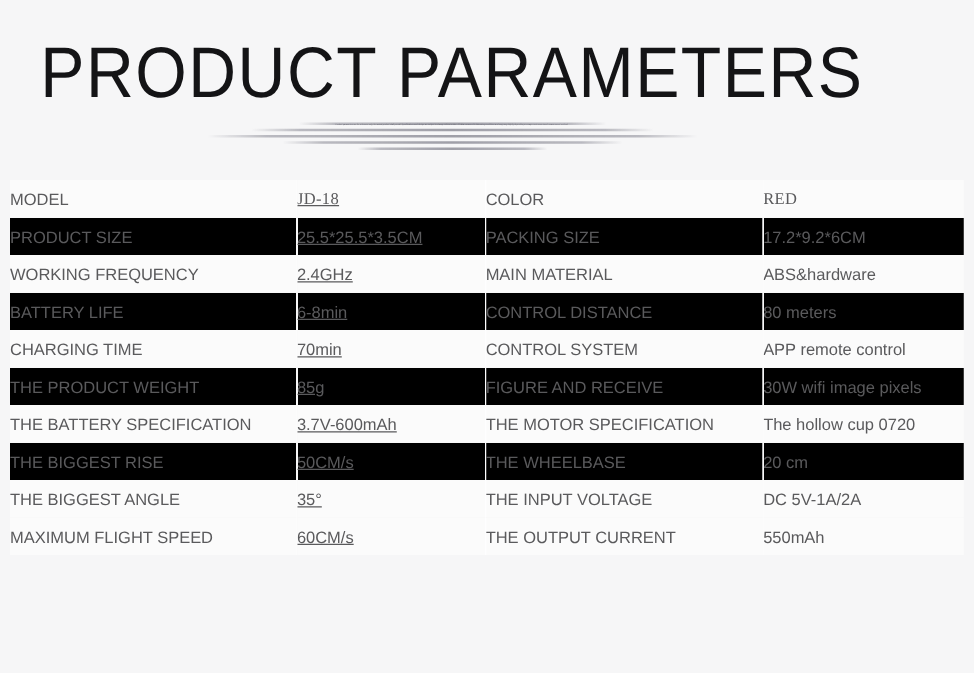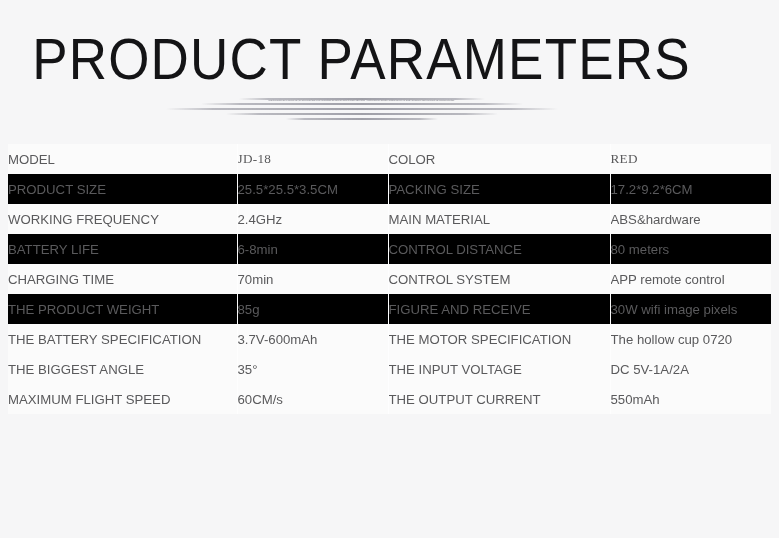--- a/index.html
+++ b/index.html
@@ -97,21 +97,21 @@
   td.label {
     text-align: left;
     padding-right: 9px;
     border-right: 1px solid rgba(255,255,255,0.85);
   }
   tr.row-even td.label { border-right: 1px solid rgba(250,250,250,0.9); }
   td.value {
     text-align: left;
     padding-left: 9px;
   }
-  td.value.left-val  { border-right: 1px solid rgba(255,255,255,0.9); }
+  td.value.left-val  { border-right: 1px solid rgba(255,255,255,0.9); text-decoration: underline; }
 
   col.c-label-l { width: 229px; }
   col.c-value-l { width: 151px; }
   col.c-label-r { width: 222px; }
   col.c-value-r { width: 161px; }
 
   .serif-val {
     font-family: "Liberation Serif", serif;
     font-size: 14.5px;
     letter-spacing: 0.3px;
@@ -175,20 +175,26 @@
         <td class="value left-val">85g</td>
         <td class="label">FIGURE AND RECEIVE</td>
         <td class="value">30W wifi image pixels</td>
       </tr>
       <tr class="row-odd">
         <td class="label">THE BATTERY SPECIFICATION</td>
         <td class="value left-val">3.7V-600mAh</td>
         <td class="label">THE MOTOR SPECIFICATION</td>
         <td class="value">The hollow cup 0720</td>
       </tr>
+      <tr class="row-even">
+        <td class="label">THE BIGGEST RISE</td>
+        <td class="value left-val">50CM/s</td>
+        <td class="label">THE WHEELBASE</td>
+        <td class="value">20 cm</td>
+      </tr>
       <tr class="row-odd">
         <td class="label">THE BIGGEST ANGLE</td>
         <td class="value left-val">35°</td>
         <td class="label">THE INPUT VOLTAGE</td>
         <td class="value">DC 5V-1A/2A</td>
       </tr>
       <tr class="row-odd">
         <td class="label">MAXIMUM FLIGHT SPEED</td>
         <td class="value left-val">60CM/s</td>
         <td class="label">THE OUTPUT CURRENT</td>

